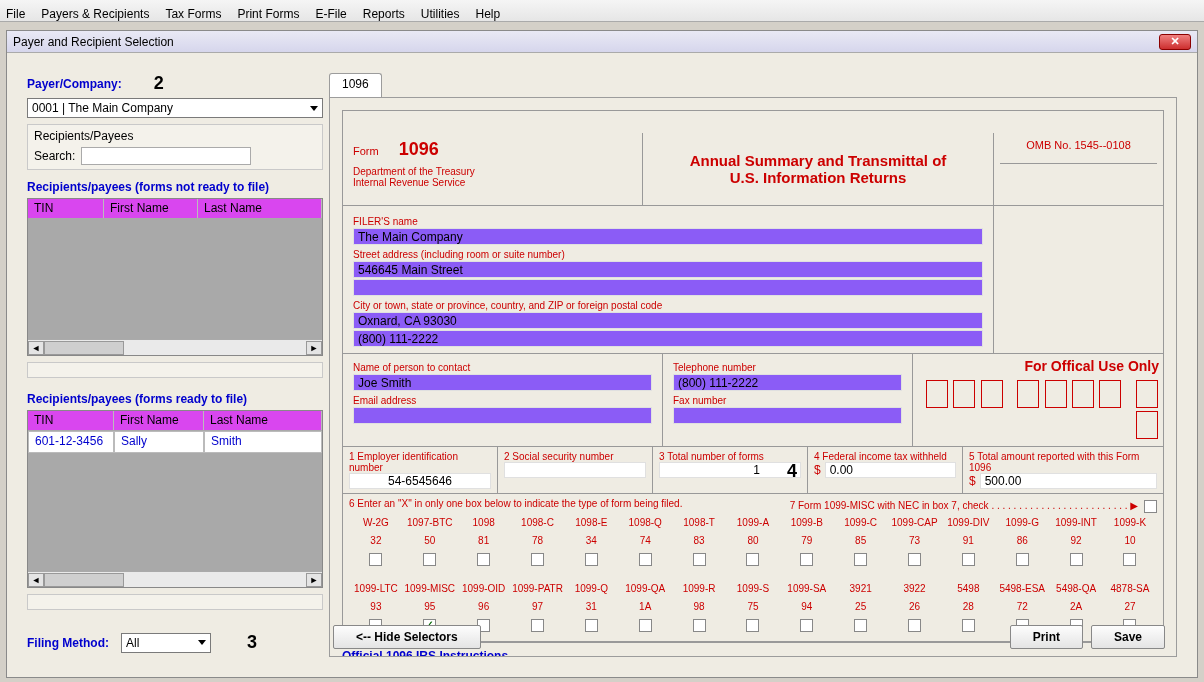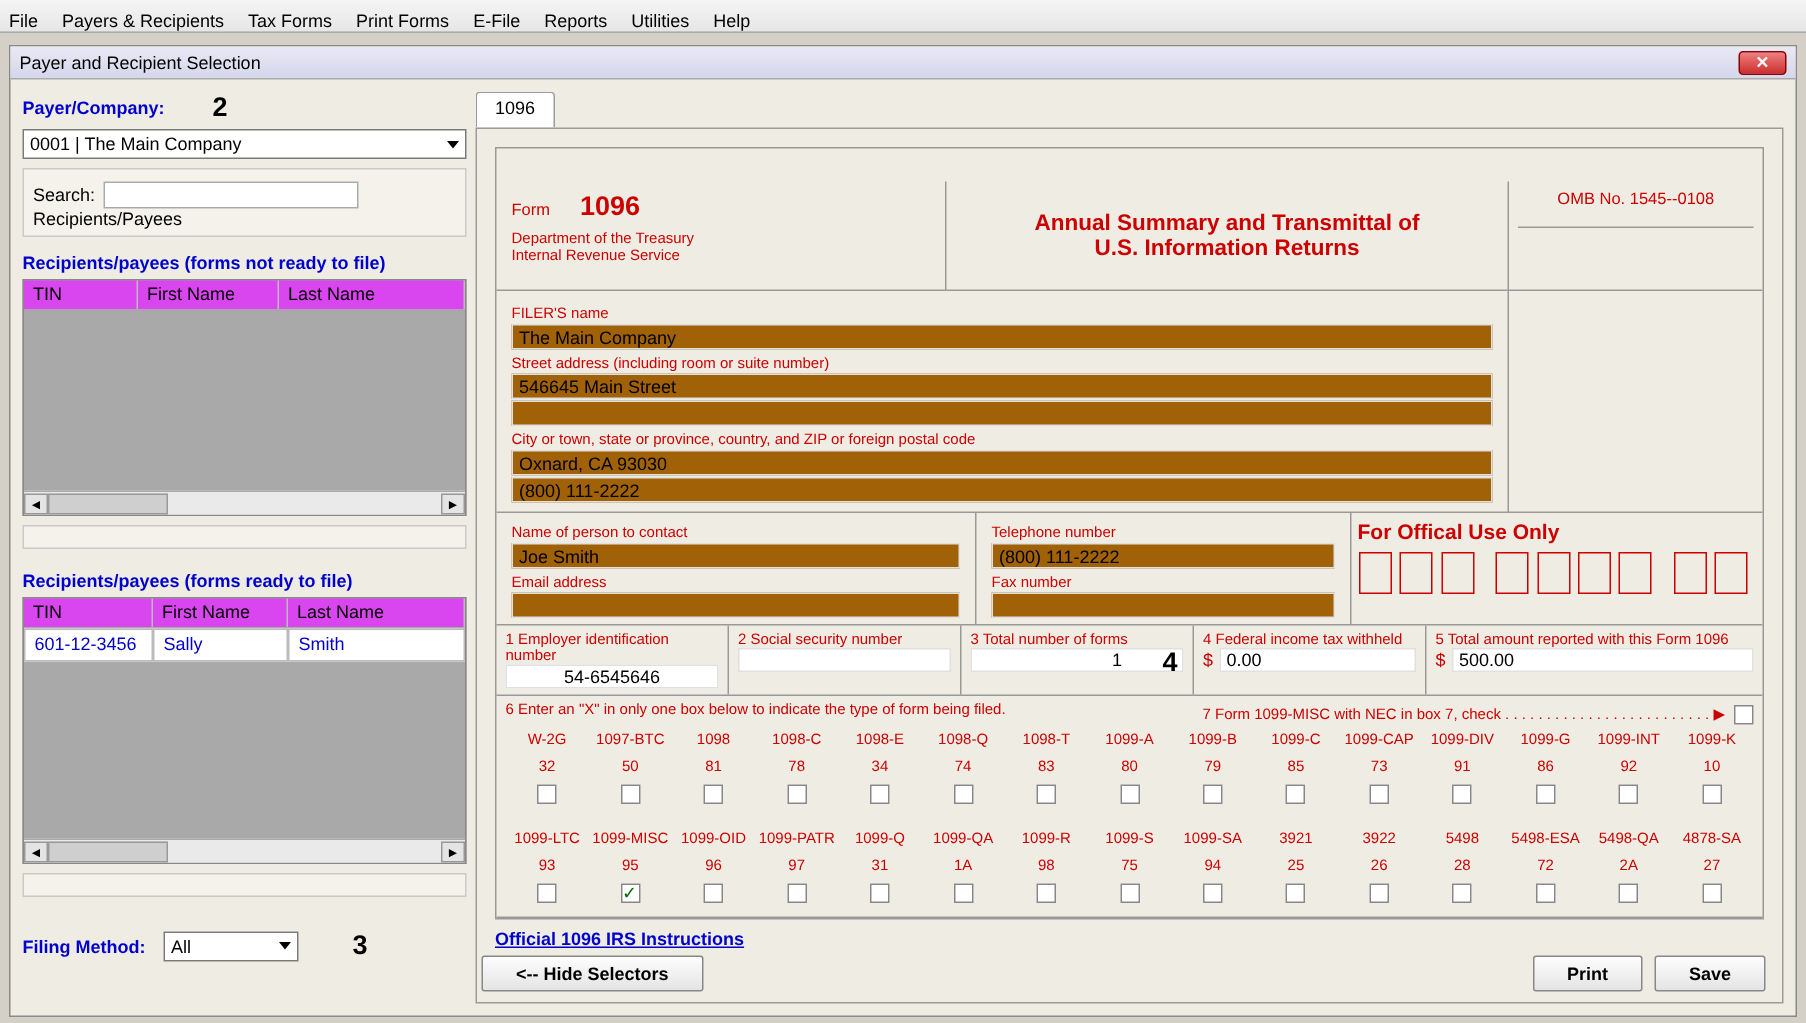--- a/index.html
+++ b/index.html
@@ -3,21 +3,21 @@
 <meta charset="utf-8">
 <style>
   * { box-sizing: border-box; }
   body { margin:0; font-family:"Segoe UI",Tahoma,Arial,sans-serif; font-size:12px; background:#d4d0c8; color:#000; }
   .app { width:1204px; height:682px; background:#d4d0c8; position:relative; }
   .menubar { background:linear-gradient(#f5f5f5,#e6e6e6); border-bottom:1px solid #aaa; height:22px; display:flex; align-items:flex-end; padding:0 6px; gap:16px; }
   .menubar span { cursor:default; }
   .subwin { position:absolute; left:6px; top:30px; right:6px; bottom:4px; border:1px solid #8a8a8a; background:#efece3; display:flex; flex-direction:column; }
   .subwin-titlebar { height:22px; display:flex; align-items:center; justify-content:space-between; padding:0 6px; background:linear-gradient(#e9e9f5,#d6d6ec); border-bottom:1px solid #aaa; font-size:12px; }
   .close-btn { width:32px; height:16px; background:linear-gradient(#f08080,#cc2e2e); border:1px solid #8b0000; border-radius:3px; color:#fff; display:flex; align-items:center; justify-content:center; font-weight:bold; font-size:11px; cursor:pointer; }
-  .subwin-body { flex:1; display:flex; padding:8px; gap:6px; overflow:hidden; }
+  .subwin-body { flex:1; display:flex; padding:20px; gap:6px; overflow:hidden; }
   .left { width:296px; display:flex; flex-direction:column; gap:4px; position:relative; }
   .right { flex:1; display:flex; flex-direction:column; position:relative; }
   .blue-label { color:#0000cd; font-weight:bold; }
   .dropdown { border:1px solid #7a7a7a; background:#fff; height:20px; display:flex; align-items:center; padding:0 4px; justify-content:space-between; }
   .dropdown .caret { border-left:4px solid transparent; border-right:4px solid transparent; border-top:5px solid #000; }
   .light-panel { border:1px solid #c9c9c9; background:#f4f2eb; padding:4px 6px; margin-top:2px; }
   .search-input { border:1px solid #aaa; background:#fff; height:18px; width:170px; }
   .grid { border:1px solid #888; background:#a9a9a9; height:158px; display:flex; flex-direction:column; }
   .grid-head { background:#d946ef; display:flex; height:20px; border-bottom:1px solid #aaa; }
   .grid-head div { border-right:1px solid #bbb; padding:2px 6px; }
@@ -38,25 +38,25 @@
   .fh-left { border-right:1px solid #999; border-bottom:1px solid #999; padding:6px 10px; width:300px; }
   .fh-mid { flex:1; border-bottom:1px solid #999; padding:6px; text-align:center; color:#cc0000; font-weight:bold; font-size:15px; display:flex; flex-direction:column; justify-content:center; }
   .fh-right { width:170px; border-left:1px solid #999; border-bottom:1px solid #999; padding:6px; text-align:center; color:#cc0000; font-size:11px; }
   .redtxt { color:#cc0000; }
   .irs { font-size:10px; color:#cc0000; }
   .formnum { color:#cc0000; font-weight:bold; font-size:18px; }
   .filer { display:flex; }
   .filer-left { flex:1; border-bottom:1px solid #999; padding:6px 10px; }
   .filer-right { width:170px; border-left:1px solid #999; border-bottom:1px solid #999; }
   .fldlabel { color:#cc0000; font-size:10px; margin-top:4px; }
-  .fldval { background:#a16207; border:1px solid #e0e0e0; height:17px; padding:1px 4px; margin-top:1px; }
+  .fldval { background:#8b5cf6; border:1px solid #e0e0e0; height:17px; padding:1px 4px; margin-top:1px; }
   .contactrow { display:flex; border-bottom:1px solid #999; }
   .contact-left { width:320px; border-right:1px solid #999; padding:4px 10px; }
   .contact-mid { width:250px; border-right:1px solid #999; padding:4px 10px; }
-  .contact-right { flex:1; text-align:left; padding:4px; }
+  .contact-right { flex:1; text-align:right; padding:4px; }
   .officialuse { color:#cc0000; font-weight:bold; font-size:14px; margin-bottom:6px; }
   .officebox { display:inline-block; width:22px; height:28px; border:1px solid #cc0000; margin:0 1px; }
   .numrow { display:flex; border-bottom:1px solid #999; }
   .numcell { border-right:1px solid #999; padding:4px 6px; }
   .numlabel { color:#cc0000; font-size:10px; display:block; }
   .numval { background:#fff; border:1px solid #e0e0e0; height:16px; padding:0 4px; display:flex; align-items:center; }
   .typegrid { border-bottom:1px solid #999; padding:4px 6px; }
   .typehead { display:flex; justify-content:space-between; color:#cc0000; font-size:10px; }
   .typerow { display:flex; }
   .typecell { flex:1; text-align:center; padding:2px 0; }
@@ -95,25 +95,25 @@
         <div style="display:flex;align-items:center;gap:4px;">
           <span class="blue-label">Payer/Company:</span>
           <span class="step" style="position:static;margin-left:28px">2</span>
         </div>
         <div class="dropdown">
           <span>0001 | The Main Company</span>
           <span class="caret"></span>
         </div>
 
         <div class="light-panel">
+          <div>Recipients/Payees</div>
           <div style="display:flex;align-items:center;gap:6px;margin-top:4px;">
             <span>Search:</span>
             <div class="search-input"></div>
           </div>
-          <div>Recipients/Payees</div>
         </div>
 
         <div class="blue-label" style="margin-top:6px">Recipients/payees (forms not ready to file)</div>
         <div class="grid">
           <div class="grid-head">
             <div style="width:76px">TIN</div>
             <div style="width:94px">First Name</div>
             <div style="flex:1">Last Name</div>
           </div>
           <div class="grid-body"></div>

